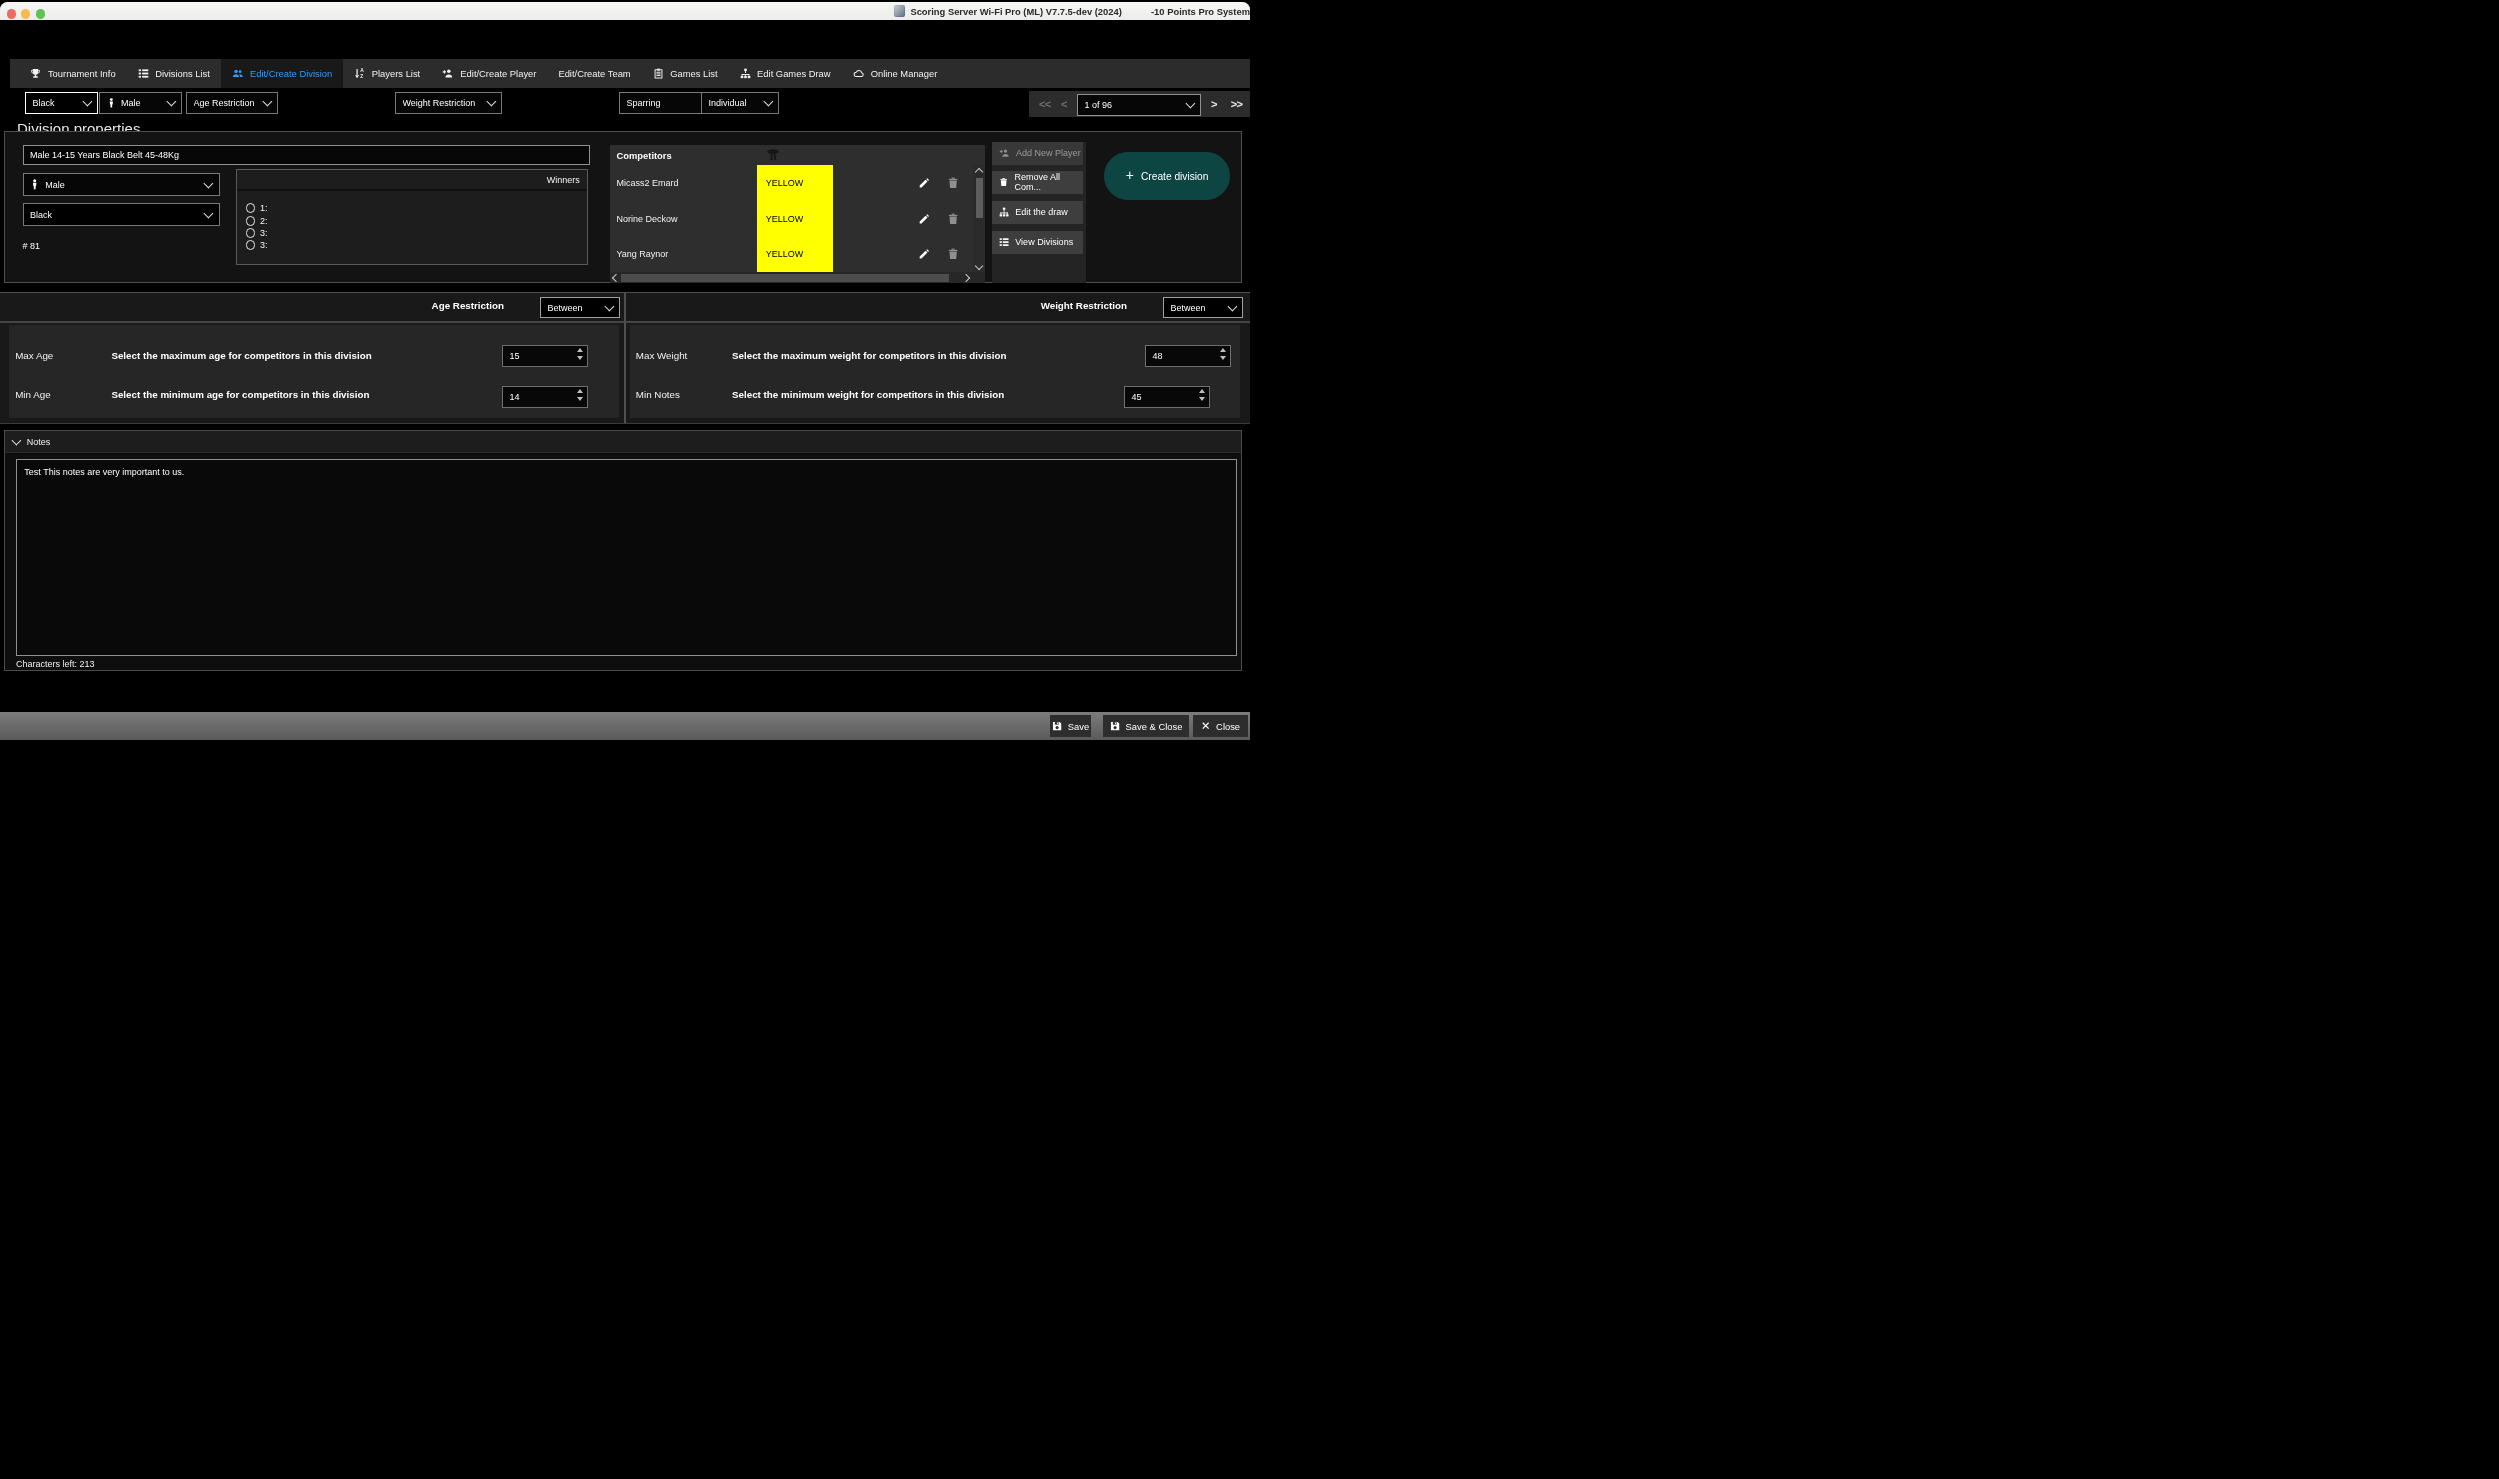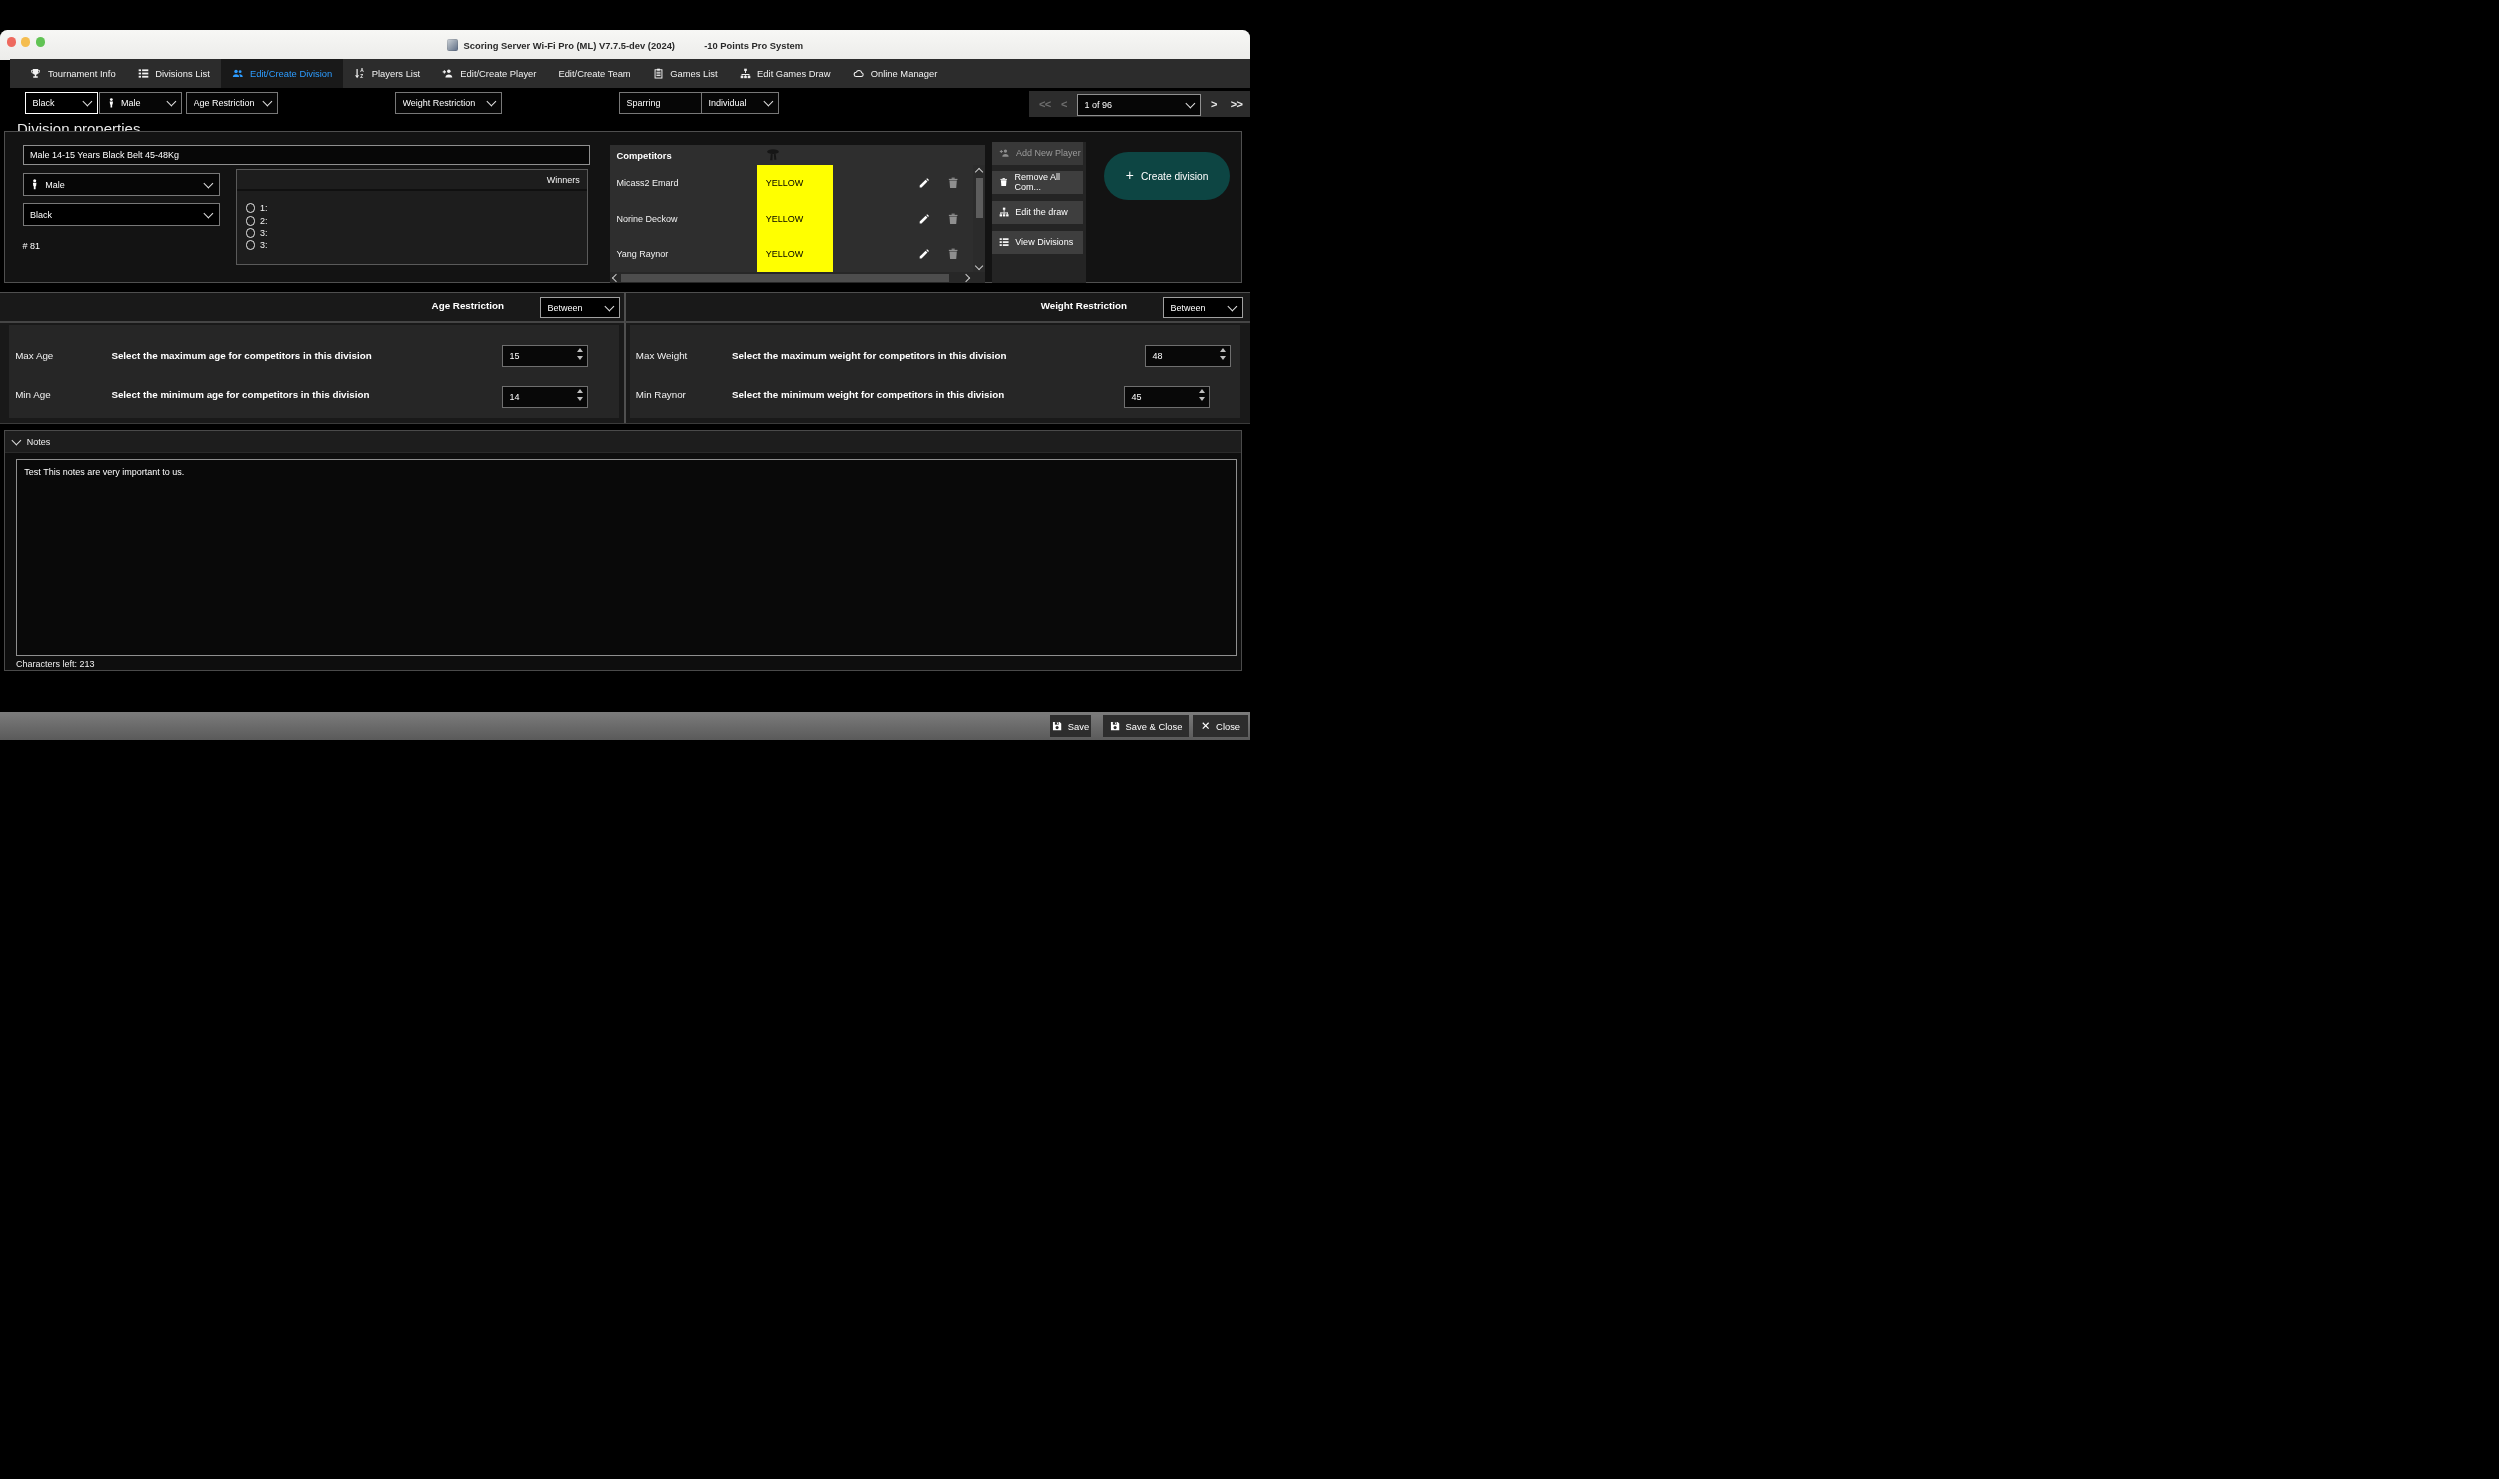--- a/index.html
+++ b/index.html
@@ -1,22 +1,22 @@
 <!DOCTYPE html>
 <html style="font-size:11.6px"><head>
 <meta charset="utf-8">
 <style>
   html,body{margin:0;padding:0;background:#000;}
   #stage{position:relative;width:1250px;height:740px;background:#000;overflow:hidden;
          font-family:"Liberation Sans",sans-serif;color:#f2f2f2;}
   .abs{position:absolute;}
 
   
-  #titlebar{top:2.2px;left:0;right:0;height:30px;background:linear-gradient(#f7f7f5,#ececea);
-            border-radius:7.3px 7.3px 0 0;display:flex;align-items:center;justify-content:center;margin-top:28px;}
+  #titlebar{top:2.2px;left:0;right:0;height:18px;background:linear-gradient(#f7f7f5,#ececea);
+            border-radius:7.3px 7.3px 0 0;display:flex;align-items:center;justify-content:flex-end;}
   .tl{position:absolute;top:7.3px;width:9.4px;height:9.4px;border-radius:50%;}
   #tl-close{left:6.5px;background:#ee6a5f;}
   #tl-min{left:21px;background:#f5bd4f;}
   #tl-max{left:36px;background:#61c354;}
   #titletext{display:flex;align-items:center;gap:5.1px;font-size:9.4px;font-weight:bold;color:#2a2a2a;}
   #appicon{width:11.6px;height:11.6px;border-radius:2.2px;background:linear-gradient(135deg,#cfd4da 0%,#8f9aa8 55%,#5b6b86 100%);
            box-shadow:inset 0 0 0 0.7px #00000022;}
   .titlegap{width:19px;}
 
   
@@ -440,21 +440,21 @@
   <div class="r-title" style="left:943px;width:184px;">Weight Restriction</div>
   <div class="dd" style="left:1163px;top:297px;width:80px;height:21px;border-color:#a0a0a0;background:#000;">
     <span class="lbl">Between</span>
     <span class="chev"></span>
   </div>
   <div class="r-line" style="left:625px;width:625px;"></div>
 
   <div class="r-panel" style="left:630px;">
     <span class="r-label" style="left:5.8px;top:25px;">Max Weight</span>
     <span class="r-desc" style="left:102px;top:25px;">Select the maximum weight for competitors in this division</span>
-    <span class="r-label" style="left:5.8px;top:64px;">Min Raynor</span>
+    <span class="r-label" style="left:5.8px;top:64px;">Min Notes</span>
     <span class="r-desc" style="left:102px;top:64px;">Select the minimum weight for competitors in this division</span>
   </div>
   <div class="spin" style="left:1124px;top:345px;margin-left:21px;">
     <span>48</span>
     <span class="arrows">
         <span class="tri-up"></span>
         <span class="tri-dn"></span>
       </span>
   </div>
   <div class="spin" style="left:1124px;top:386px;">

